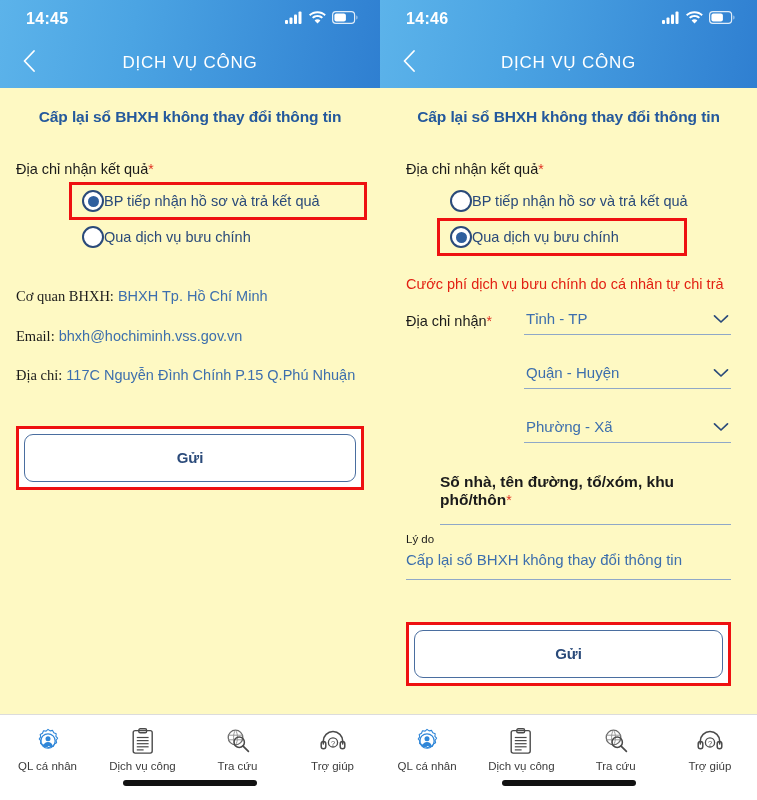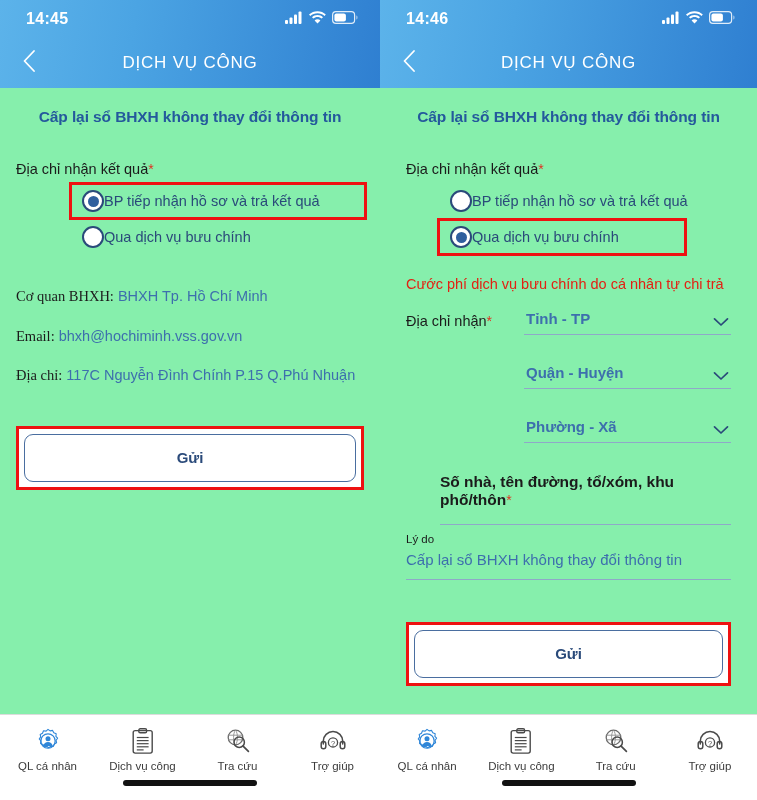--- a/index.html
+++ b/index.html
@@ -13,21 +13,21 @@
     font-family: "Liberation Sans", "DejaVu Sans", sans-serif;
     overflow: hidden;
   }
   .screens {
     display: flex;
     width: 757px;
     height: 800px;
   }
   .phone {
     position: relative;
-    background: #86efac;
+    background: #fef9c3;
     height: 800px;
     overflow: hidden;
   }
   .phone.left  { width: 380px; }
   .phone.right { width: 377px; }
 
   
   .topbar {
     height: 88px;
     background: linear-gradient(100deg, #5cb3ea 0%, #4ba4e3 35%, #2f7fd1 100%);
@@ -179,26 +179,25 @@
     width: 118px;
     flex: 0 0 auto;
     color: #1b1b1b;
     font-size: 14.5px;
     padding-top: 6px;
   }
   .selects { flex: 1 1 auto; }
   .sel {
     border-bottom: 1.3px solid #8fa8c8;
     display: flex;
-    align-items: center;
+    align-items: flex-start;
     justify-content: space-between;
     padding: 3px 2px 7px 2px;
     margin-bottom: 26px;
     cursor: pointer;
-    font-weight: bold;
   }
   .sel:last-child { margin-bottom: 0; }
   .sel-val {
     color: #3d6fad;
     font-size: 15px;
   }
   .chev {
     width: 16px;
     height: 10px;
     flex: 0 0 auto;

